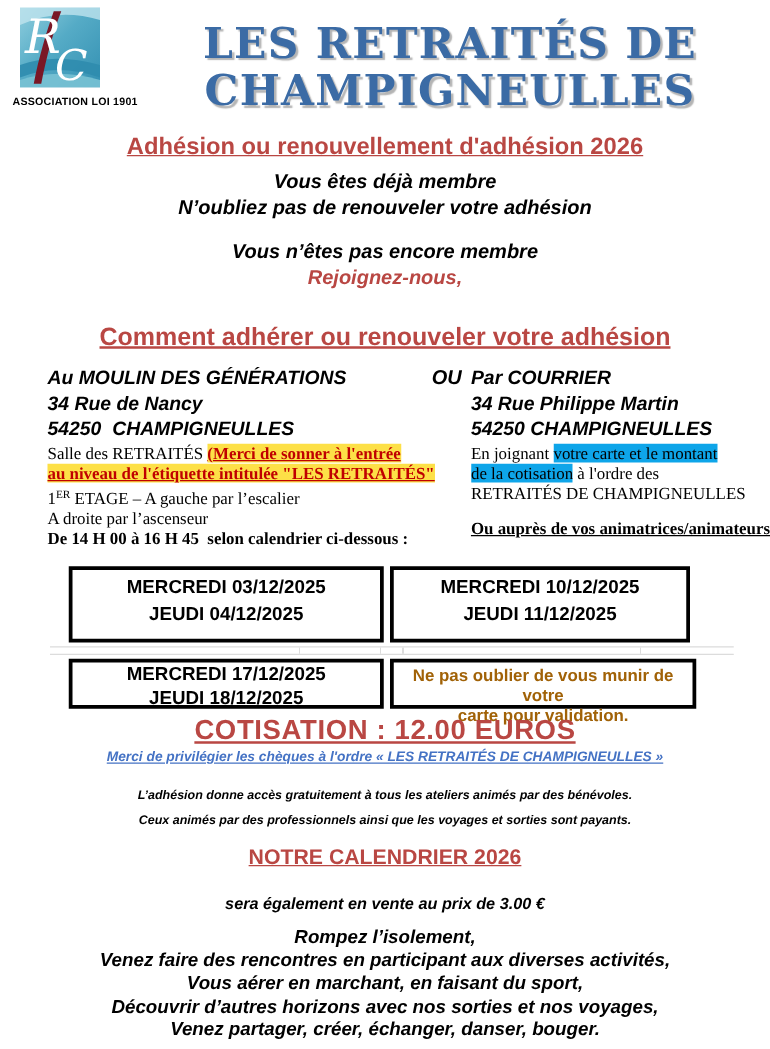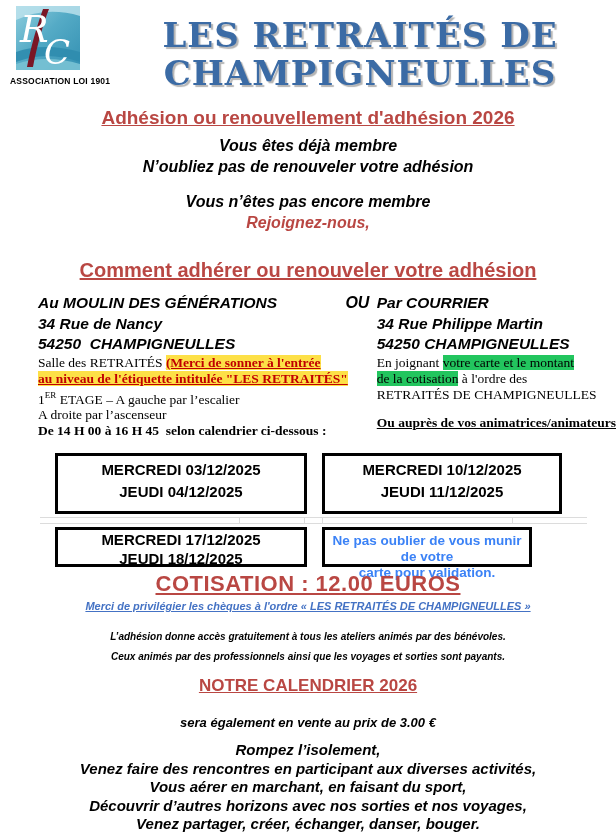--- a/index.html
+++ b/index.html
@@ -34,35 +34,35 @@
   .red-it { color:#b94743; }
 
   
   .columns { display:flex; margin-top:10px; padding-left:38px; }
   .col-left { width:300px; }
   .col-sep { width:58px; text-align:center; font-weight:bold; font-style:italic; font-size:16px; line-height:20.5px; }
   .col-right { flex:1; }
   .addr { font-weight:bold; font-style:italic; font-size:15.5px; line-height:20.5px; white-space:pre; }
   .serif-line { font-family:"Liberation Serif", serif; font-size:13.5px; line-height:16px; white-space:pre; }
   .hl-red { background:#fde047; color:#c00000; font-weight:bold; text-decoration:underline; }
-  .hl-yellow { background:#22c55e;margin-top:29px; }
+  .hl-yellow { background:#0ea5e9;margin-top:29px; }
   .serif-bold { font-weight:bold; }
   .animateurs { font-weight:bold; text-decoration:underline; margin-top:12px; }
   sup { font-size:9px; }
 
   
   .boxes { margin-top:14px; padding-left:55px; padding-right:29px; }
-  .box-row { display:flex; gap:15px;border-radius:28px; }
+  .box-row { display:flex; gap:5px;border-radius:28px; }
   .dbox { border:3px solid #000; text-align:center; font-weight:bold; font-size:15px; line-height:22px; background:#fff; }
   .dbox-1 { width:252px; height:61px; padding-top:3px; }
   .dbox-2 { width:240px; height:61px; padding-top:3px; }
   .dbox-3 { width:252px; height:40px; padding-top:1px; line-height:17px; }
   .dbox-3 .bl { margin-top:2px; }
-  .dbox-notice { width:210px; height:40px; border:3px solid #000; text-align:center;
-    color:#3b82f6; font-weight:bold; font-size:13.5px; line-height:16px; padding-top:3px; }
+  .dbox-notice { width:245px; height:40px; border:3px solid #000; text-align:center;
+    color:#a16207; font-weight:bold; font-size:13.5px; line-height:16px; padding-top:3px; }
   .grid-strip { height:7px; margin:3px 0 3px -15px; border-top:1px solid #dcdcdc; border-bottom:1px solid #dcdcdc;
     background:linear-gradient(90deg, transparent 0 199px, #dcdcdc 199px 200px, transparent 200px 264px, #dcdcdc 264px 265px, transparent 265px 282px, #dcdcdc 282px 283px, transparent 283px 472px, #dcdcdc 472px 473px, transparent 473px); }
 
   
   .cot-h { margin-top:4px; font-size:22px; line-height:26px; letter-spacing:.5px; }
   .cot-note { text-align:center; margin-top:2px; color:#4472c4; font-weight:bold; font-style:italic;
     text-decoration:underline; font-size:11px; line-height:14px; }
   .info { text-align:center; margin-top:14px; font-weight:bold; font-style:italic; font-size:10px; line-height:20px; }
 
   

